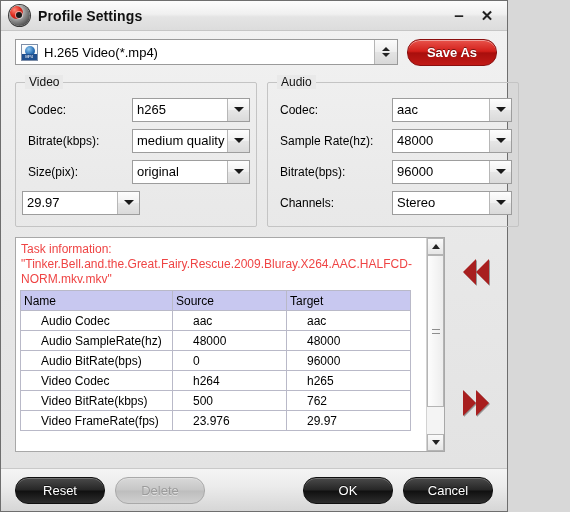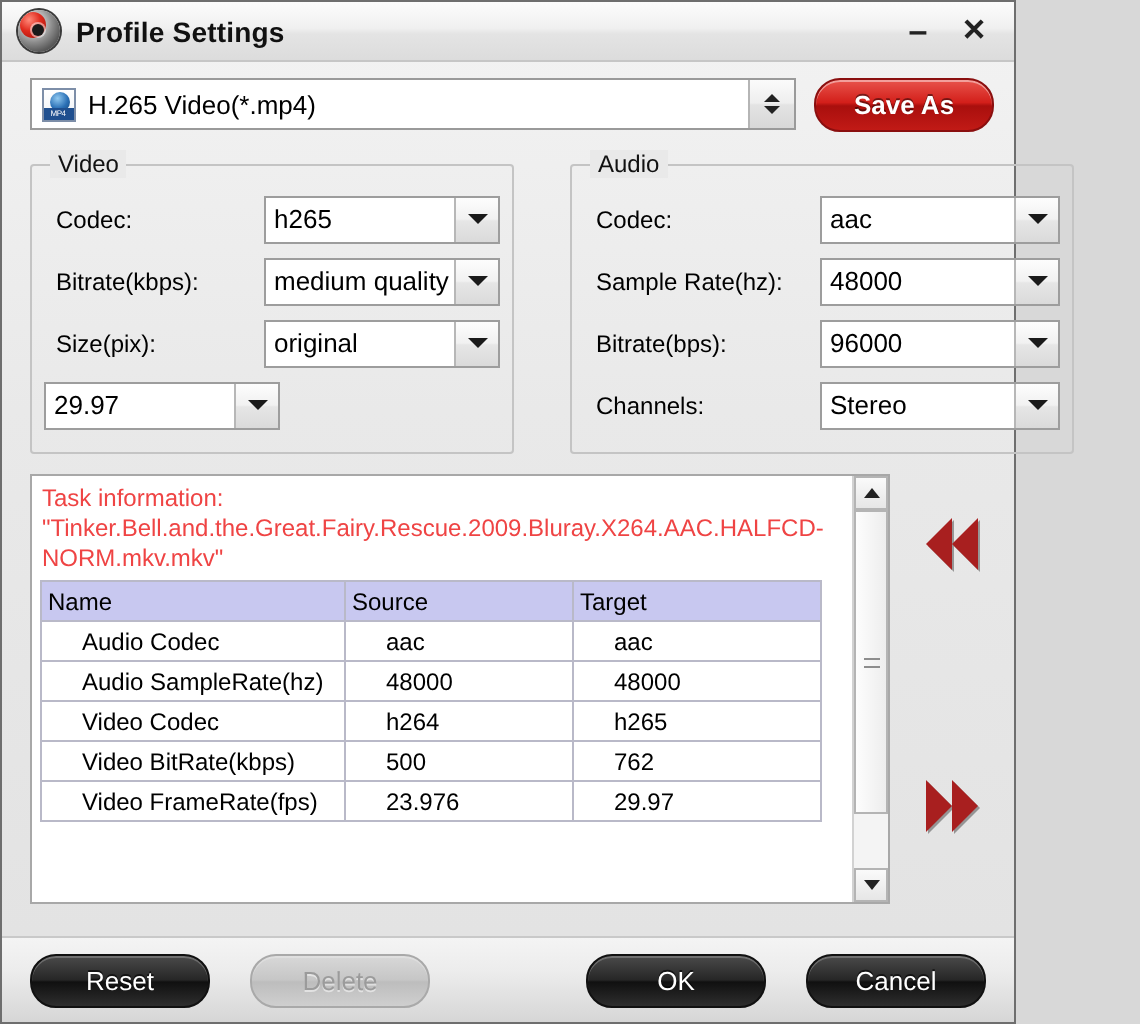--- a/index.html
+++ b/index.html
@@ -149,21 +149,21 @@
     font-size: 13px; font-weight: bold;
     display: flex; align-items: center; justify-content: center;
     text-shadow: 0 -1px 0 rgba(0,0,0,.45);
     box-shadow: inset 0 1px 0 rgba(255,255,255,.45);
     cursor: default;
   }
   
   .groups {
     display: flex;
     margin: 9px 12px 0 14px;
-    gap: 28px;
+    gap: 10px;
   }
   .group {
     flex: 1 1 0;
     border: 1px solid #c4c4c4;
     border-radius: 2px;
     padding: 11px 6px 8px 6px;
     position: relative;
     margin-top: 7px;
   }
   .group > .glabel {
@@ -310,21 +310,21 @@
   .tri.left { border-right: 13px solid #a81f1f; }
   .tri.right { border-left: 13px solid #a81f1f; }
   
   .bottom-bar {
     margin-top: auto;
     height: 42px; flex: 0 0 42px;
     background: linear-gradient(to bottom,#f4f4f4 0%,#ececec 40%,#d6d6d6 100%);
     border-top: 1px solid #c9c9c9;
     display: flex; align-items: center;
     padding: 0 14px;
-    gap: 20px;
+    gap: 10px;
   }
   .pill {
     width: 88px; height: 25px;
     border-radius: 13px;
     display: flex; align-items: center; justify-content: center;
     font-size: 13px;
     color: #fff;
     border: 1px solid #111;
     background: linear-gradient(to bottom,#4a4a4a 0%,#262626 48%,#101010 52%,#2e2e2e 100%);
     box-shadow: inset 0 1px 0 rgba(255,255,255,.22);
@@ -486,20 +486,25 @@
             <td>Audio Codec</td>
             <td>aac</td>
             <td>aac</td>
           </tr>
           <tr>
             <td>Audio SampleRate(hz)</td>
             <td>48000</td>
             <td>48000</td>
           </tr>
           <tr>
+            <td>Audio BitRate(bps)</td>
+            <td>0</td>
+            <td>96000</td>
+          </tr>
+          <tr>
             <td>Video Codec</td>
             <td>h264</td>
             <td>h265</td>
           </tr>
           <tr>
             <td>Video BitRate(kbps)</td>
             <td>500</td>
             <td>762</td>
           </tr>
           <tr>

